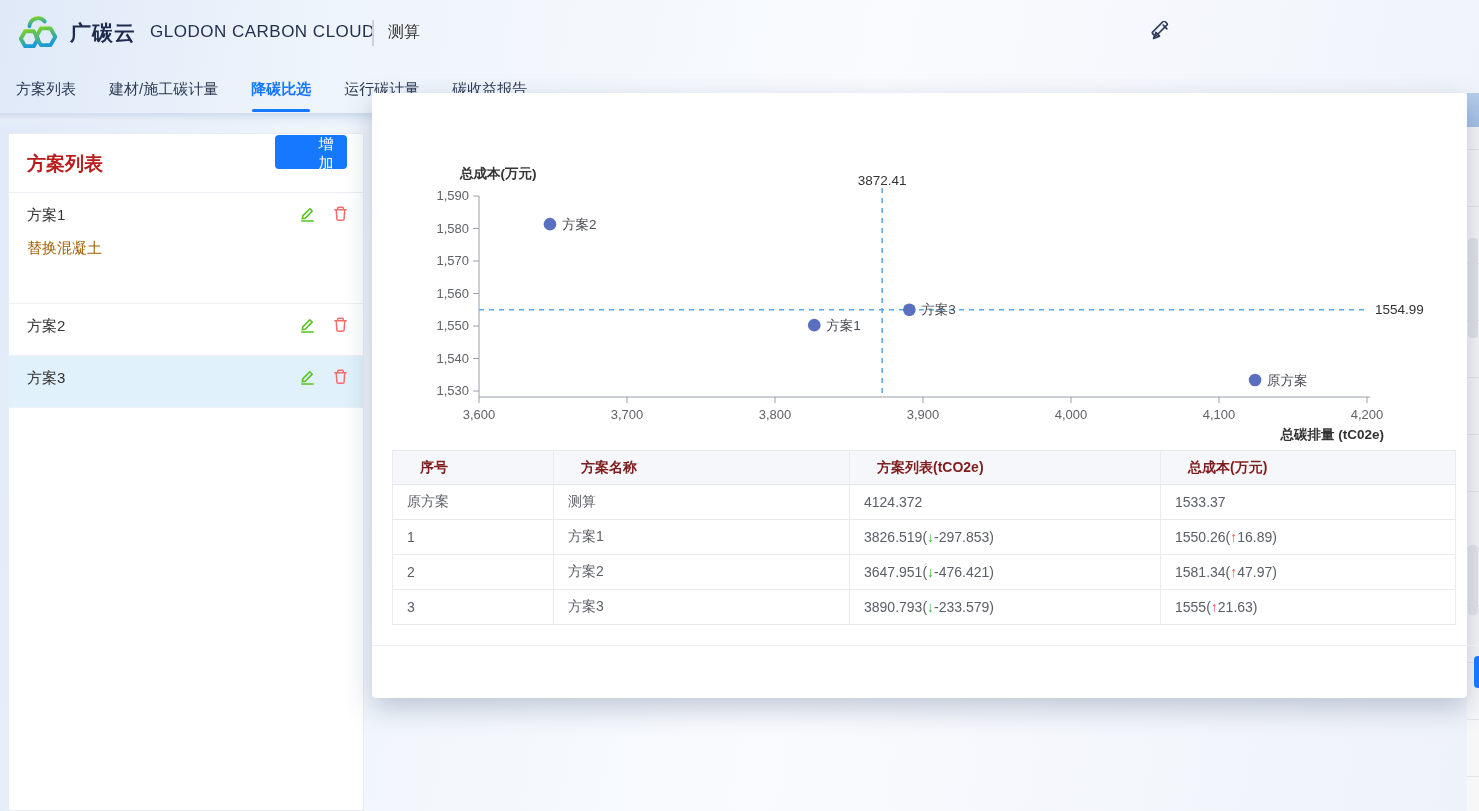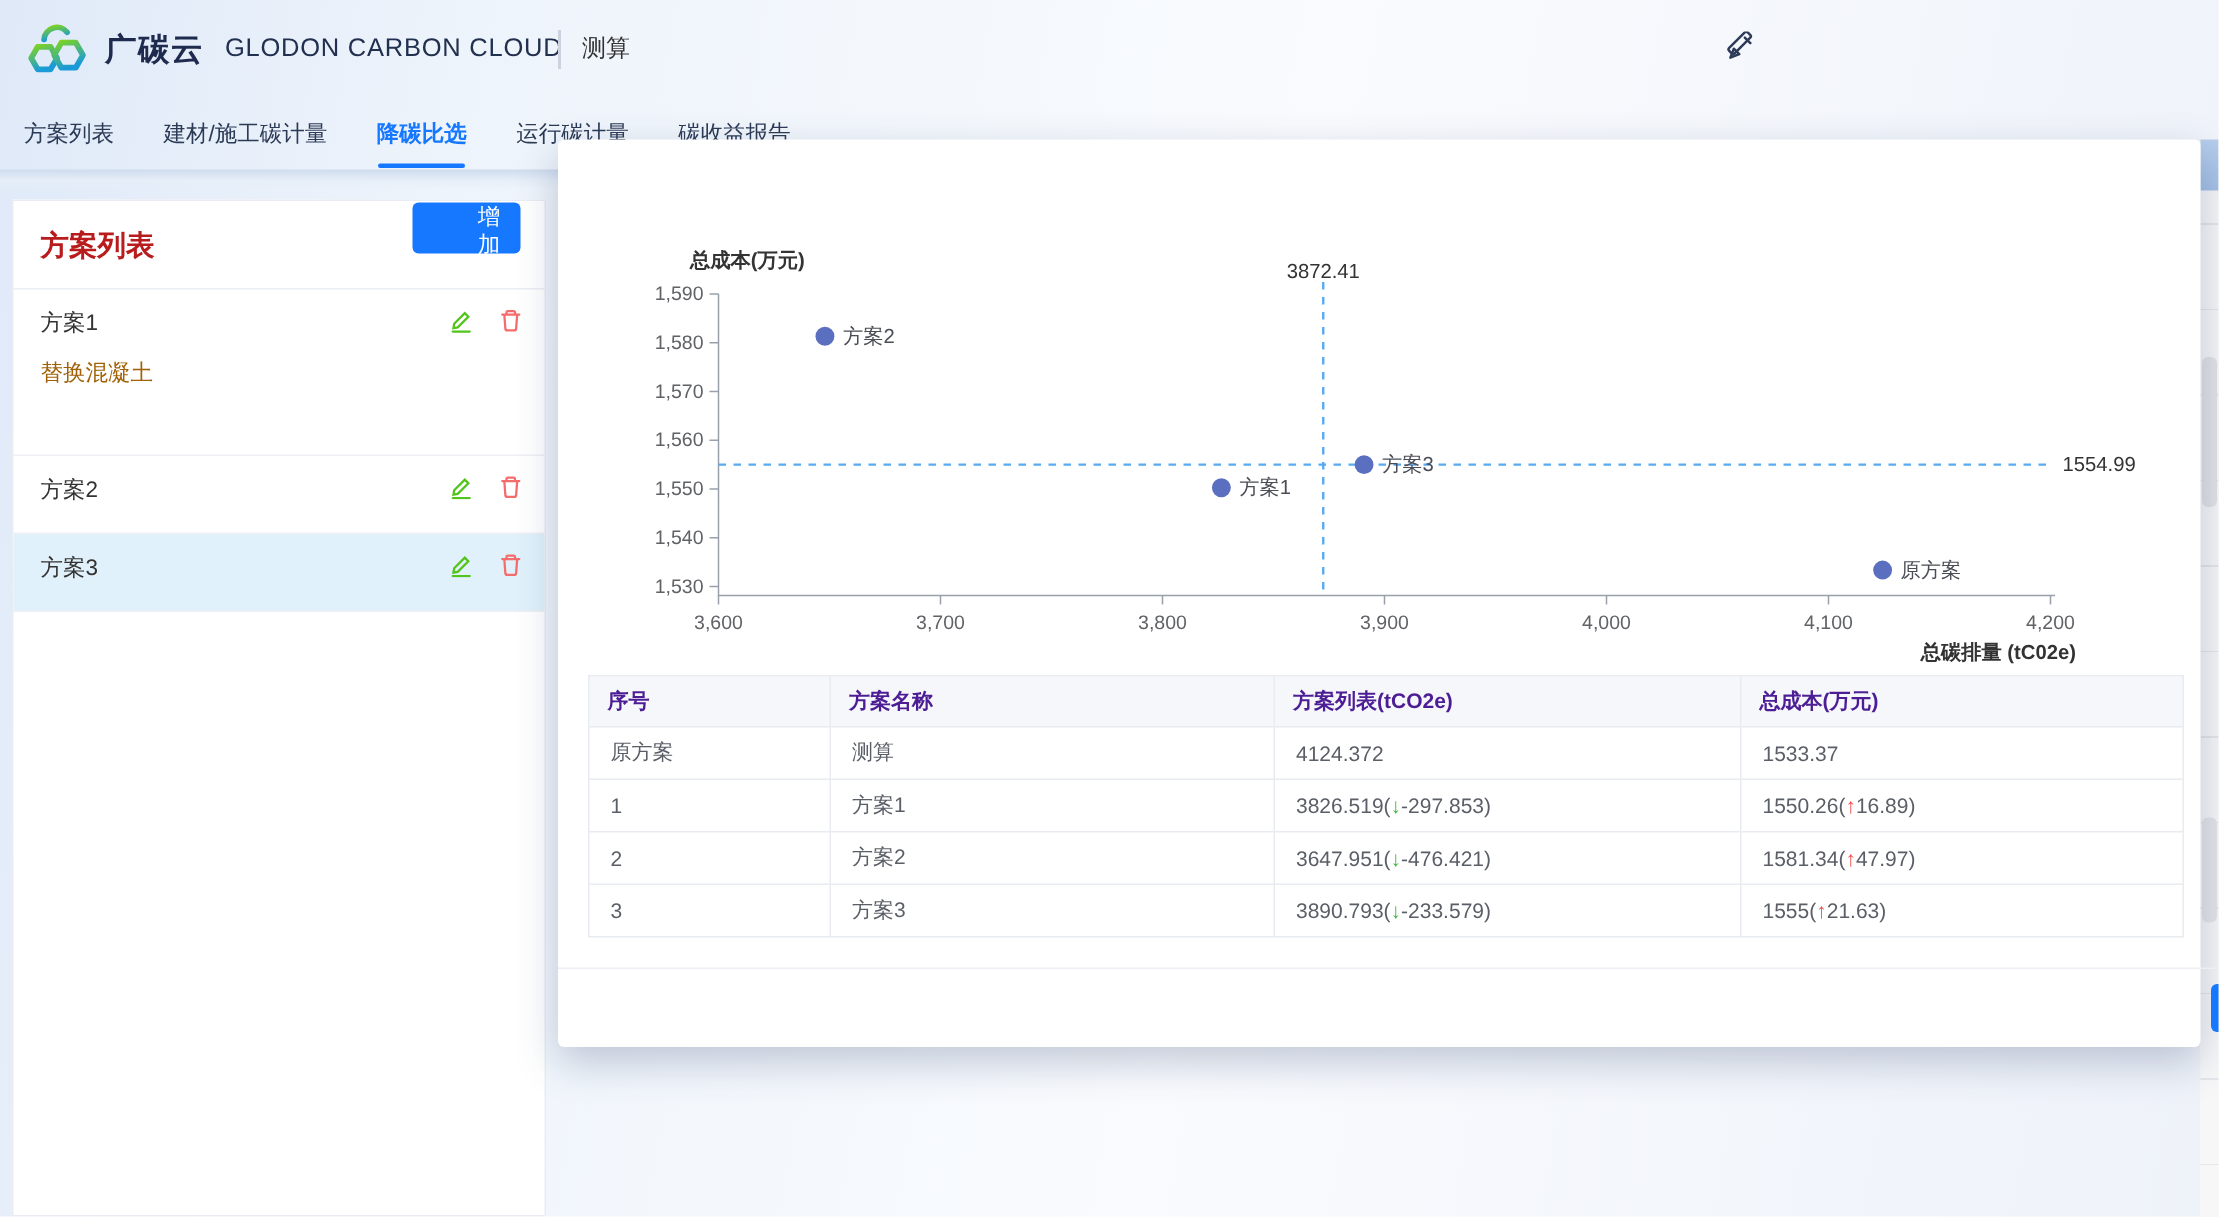--- a/index.html
+++ b/index.html
@@ -42,22 +42,22 @@
   
   .modal { position:absolute; left:372px; top:93px; width:1095px; height:605px; background:#fff;
     border-radius:4px; box-shadow:0 10px 28px rgba(50,70,110,0.28); z-index:10; }
   .modal-header { height:40px; background:#f3f6fa; border-radius:4px 4px 0 0; position:relative; }
   .modal-accent-bar { position:absolute; left:27px; top:11px; width:4px; height:18px; background:#1677ff; border-radius:1px; }
   .modal-title { position:absolute; left:40px; top:10px; font-size:16px; font-weight:bold; color:#1f2d4d; }
   .modal-close { position:absolute; right:24px; top:8px; font-size:20px; color:#2b3a55; cursor:pointer; line-height:24px; }
   .chart-wrap { position:absolute; left:0; top:40px; width:1095px; height:318px; }
   .table-wrap { position:absolute; left:20px; top:357px; width:1063px; }
   table.tbl { border-collapse:collapse; width:1063px; table-layout:fixed; font-size:14px; }
-  table.tbl th { background:#f5f7fa; border:1px solid #e8ebf0; text-align:left; padding:0 12px; height:34px;
-    font-weight:bold; color:#4c1d95; }
+  table.tbl th { background:#f5f7fa; border:1px solid #e8ebf0; text-align:left; padding:0 27px; height:34px;
+    font-weight:bold; color:#7f1d1d; }
   table.tbl td { border:1px solid #e8ebf0; padding:0 14px; height:35px; color:#5a5e66; }
   .arrow-down { color:#3cba3c; font-weight:bold; }
   .arrow-up { color:#f24b4b; font-weight:bold; }
   .modal-footer { position:absolute; left:0; bottom:0; width:1186px; height:53px; border-top:1px solid #ebeef2; }
   .confirm-button { position:absolute; right:12px; top:10px; width:72px; height:32px; background:#1677ff; color:#fff;
     font-size:15px; border:none; border-radius:4px; cursor:pointer; letter-spacing:2px; }
   
   .right-strip { position:absolute; left:1467px; top:93px; width:12px; height:718px; background:#f7f7f8; z-index:1;
     background-image:repeating-linear-gradient(180deg, #f7f7f8 0px, #f7f7f8 56px, #e4e6ea 56px, #e4e6ea 57px); }
   .strip-blue { position:absolute; left:0; top:0; width:12px; height:34px; background:linear-gradient(180deg,#b6cdeb,#a4c0e6); }

